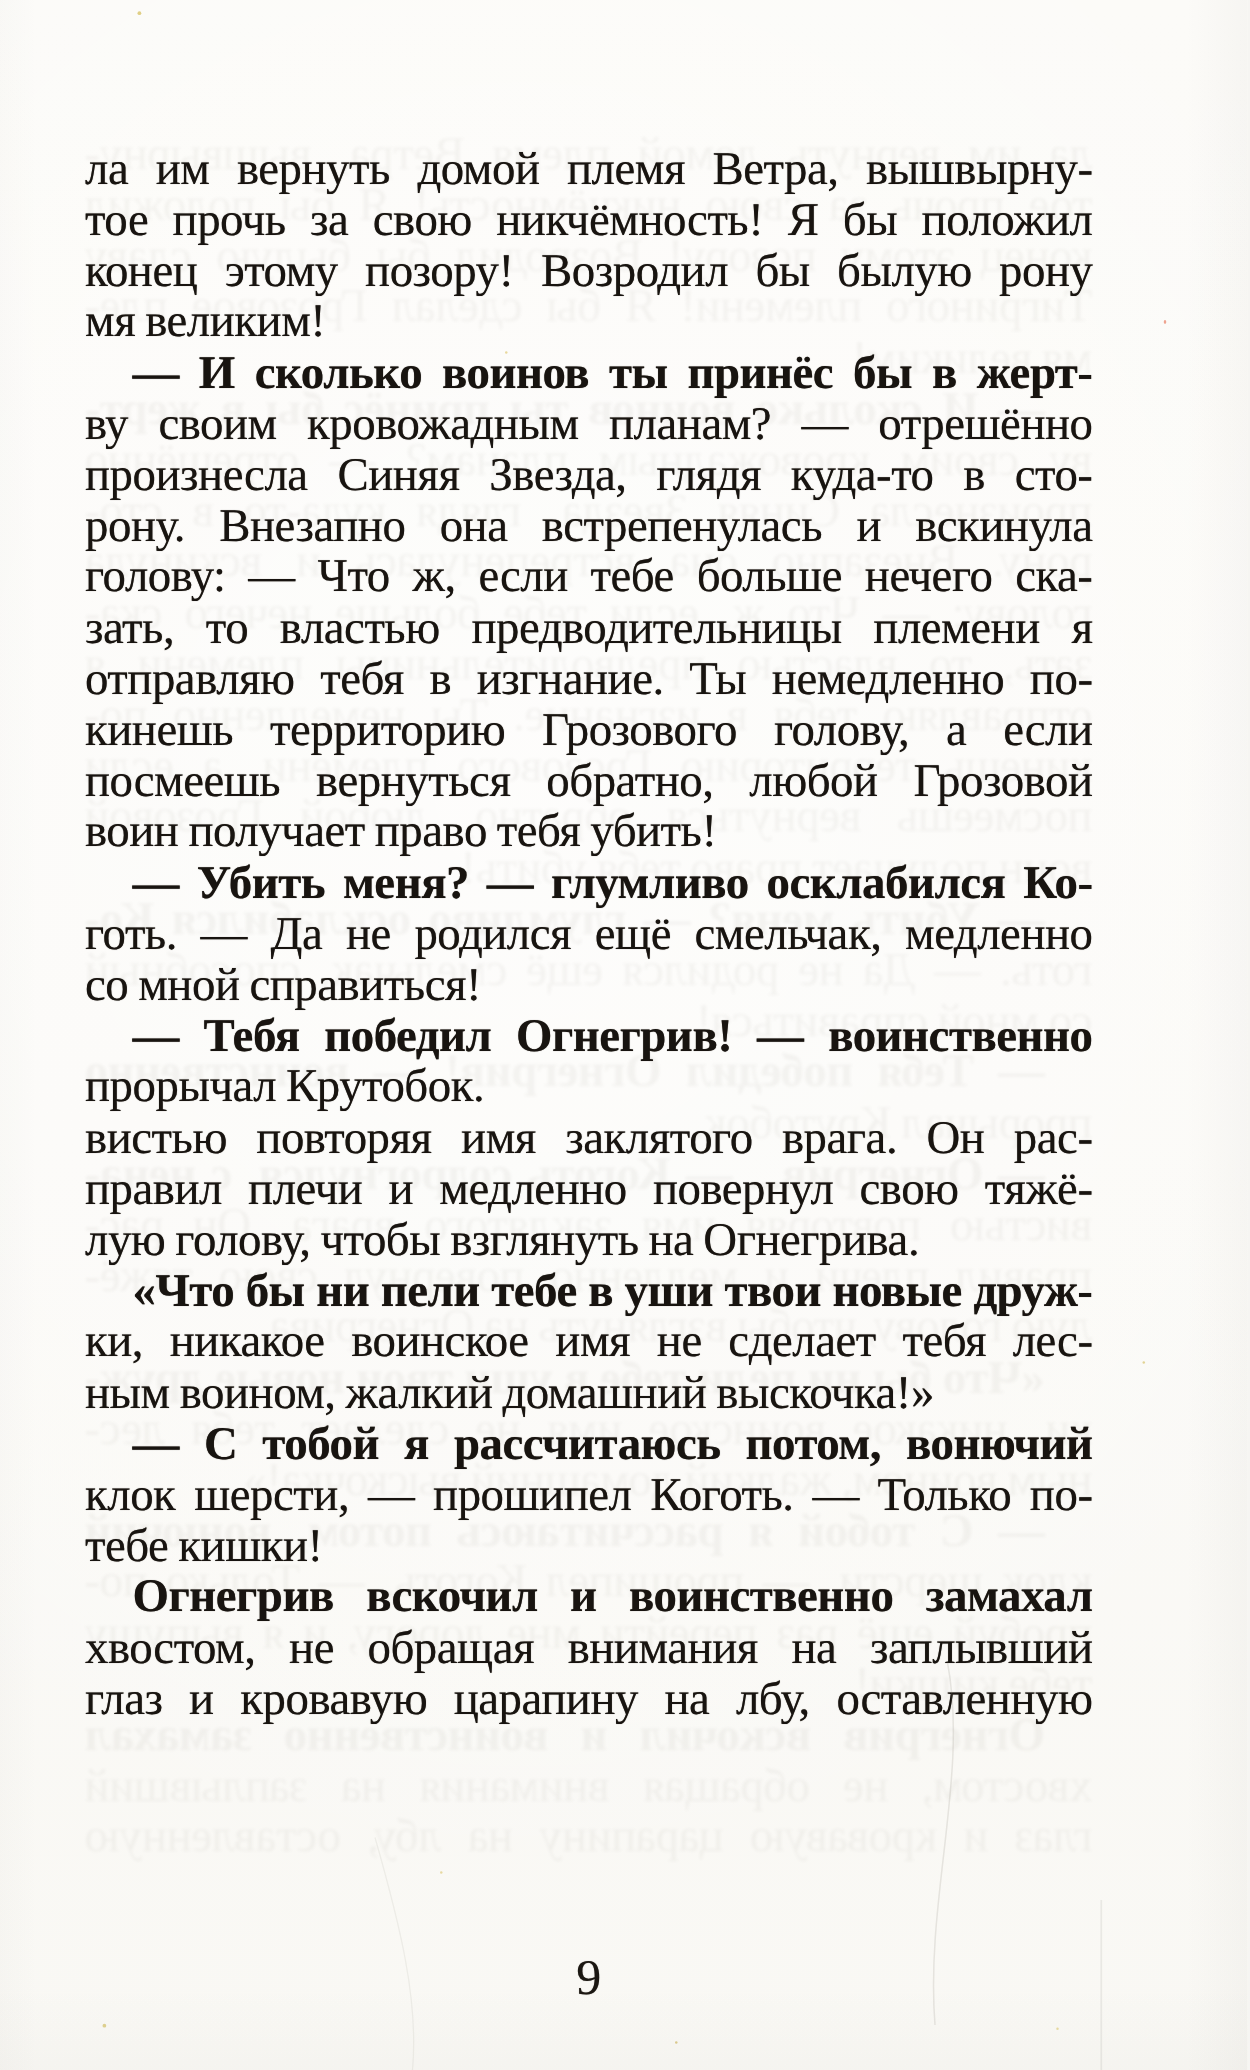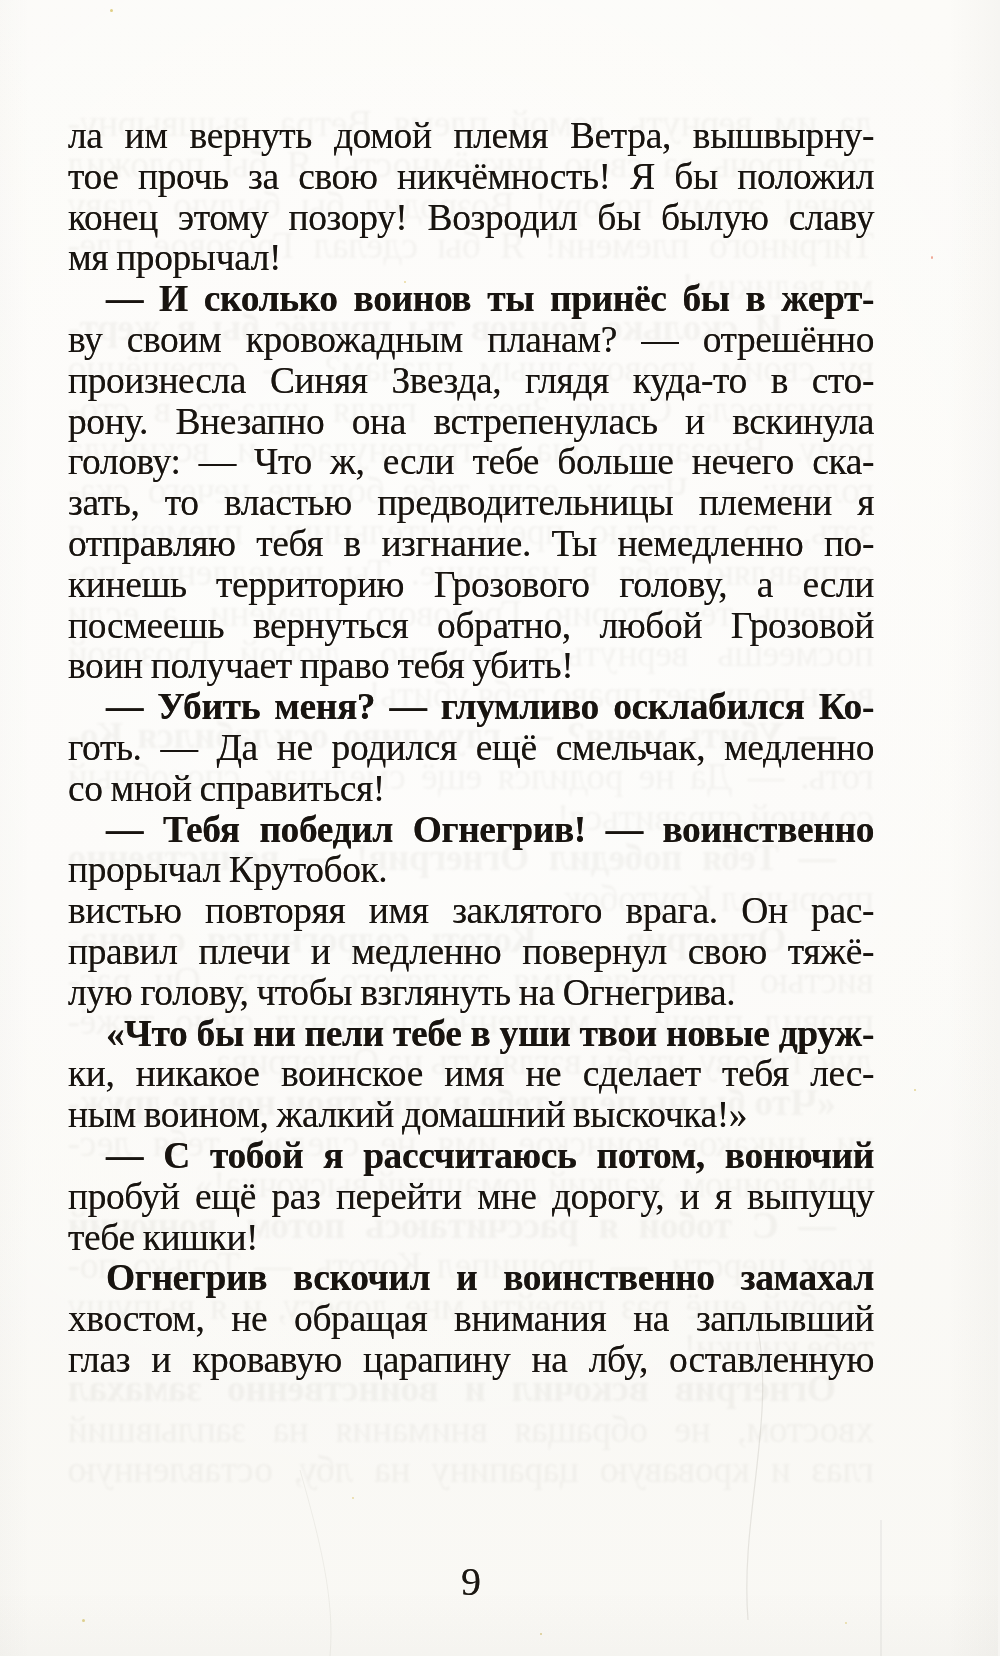--- a/index.html
+++ b/index.html
@@ -87,22 +87,22 @@
       <div class="line j">пробуй ещё раз перейти мне дорогу, и я выпущу</div>
       <div class="line">тебе кишки!</div>
       <div class="line j indent">Огнегрив вскочил и воинственно замахал</div>
       <div class="line j">хвостом, не обращая внимания на заплывший</div>
       <div class="line j">глаз и кровавую царапину на лбу, оставленную</div>
     </div>
 
   <main class="text" id="text">
       <div class="line j">ла им вернуть домой племя Ветра, вышвырну-</div>
       <div class="line j">тое прочь за свою никчёмность! Я бы положил</div>
-      <div class="line j">конец этому позору! Возродил бы былую славу</div>
-      <div class="line">мя прорычал!</div>
+      <div class="line j">конец этому позору! Возродил бы былую рону</div>
+      <div class="line">мя великим!</div>
       <div class="line j indent">— И сколько воинов ты принёс бы в жерт-</div>
       <div class="line j">ву своим кровожадным планам? — отрешённо</div>
       <div class="line j">произнесла Синяя Звезда, глядя куда-то в сто-</div>
       <div class="line j">рону. Внезапно она встрепенулась и вскинула</div>
       <div class="line j">голову: — Что ж, если тебе больше нечего ска-</div>
       <div class="line j">зать, то властью предводительницы племени я</div>
       <div class="line j">отправляю тебя в изгнание. Ты немедленно по-</div>
       <div class="line j">кинешь территорию Грозового голову, а если</div>
       <div class="line j">посмеешь вернуться обратно, любой Грозовой</div>
       <div class="line">воин получает право тебя убить!</div>
@@ -111,21 +111,21 @@
       <div class="line">со мной справиться!</div>
       <div class="line j indent">— Тебя победил Огнегрив! — воинственно</div>
       <div class="line">прорычал Крутобок.</div>
       <div class="line j">вистью повторяя имя заклятого врага. Он рас-</div>
       <div class="line j">правил плечи и медленно повернул свою тяжё-</div>
       <div class="line">лую голову, чтобы взглянуть на Огнегрива.</div>
       <div class="line j indent">«Что бы ни пели тебе в уши твои новые друж-</div>
       <div class="line j">ки, никакое воинское имя не сделает тебя лес-</div>
       <div class="line">ным воином, жалкий домашний выскочка!»</div>
       <div class="line j indent">— С тобой я рассчитаюсь потом, вонючий</div>
-      <div class="line j">пробуй ещё раз перейти мне дорогу, и я выпущу</div>
+      <div class="line j">клок шерсти, — прошипел Коготь. — Только по-</div>
       <div class="line">тебе кишки!</div>
       <div class="line j indent">Огнегрив вскочил и воинственно замахал</div>
       <div class="line j">хвостом, не обращая внимания на заплывший</div>
       <div class="line j">глаз и кровавую царапину на лбу, оставленную</div>
     </main>
 
   <div class="pagenum">9</div>
 
   <div class="speck" style="left:110px;top:9px;width:3px;height:3px;background:#e0cf86;"></div>
   <div class="speck" style="left:404px;top:281px;width:2px;height:2px;background:#e8d89c;"></div>

